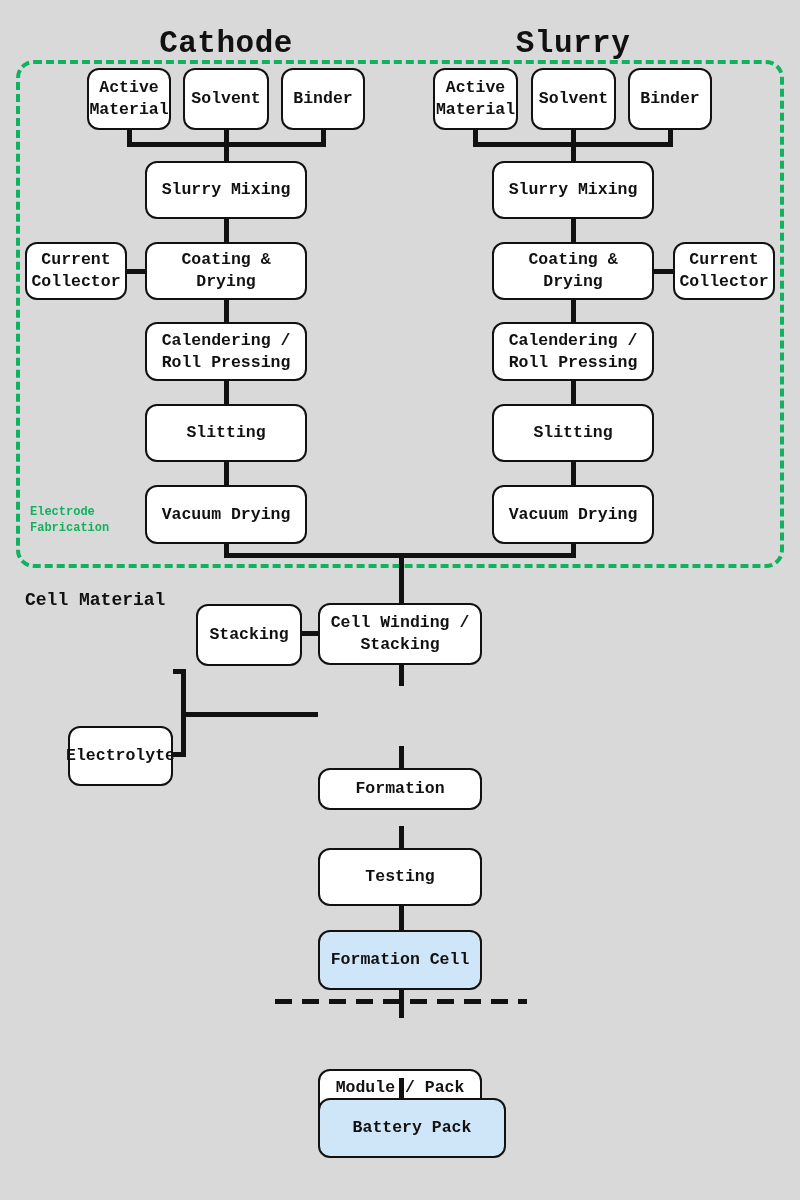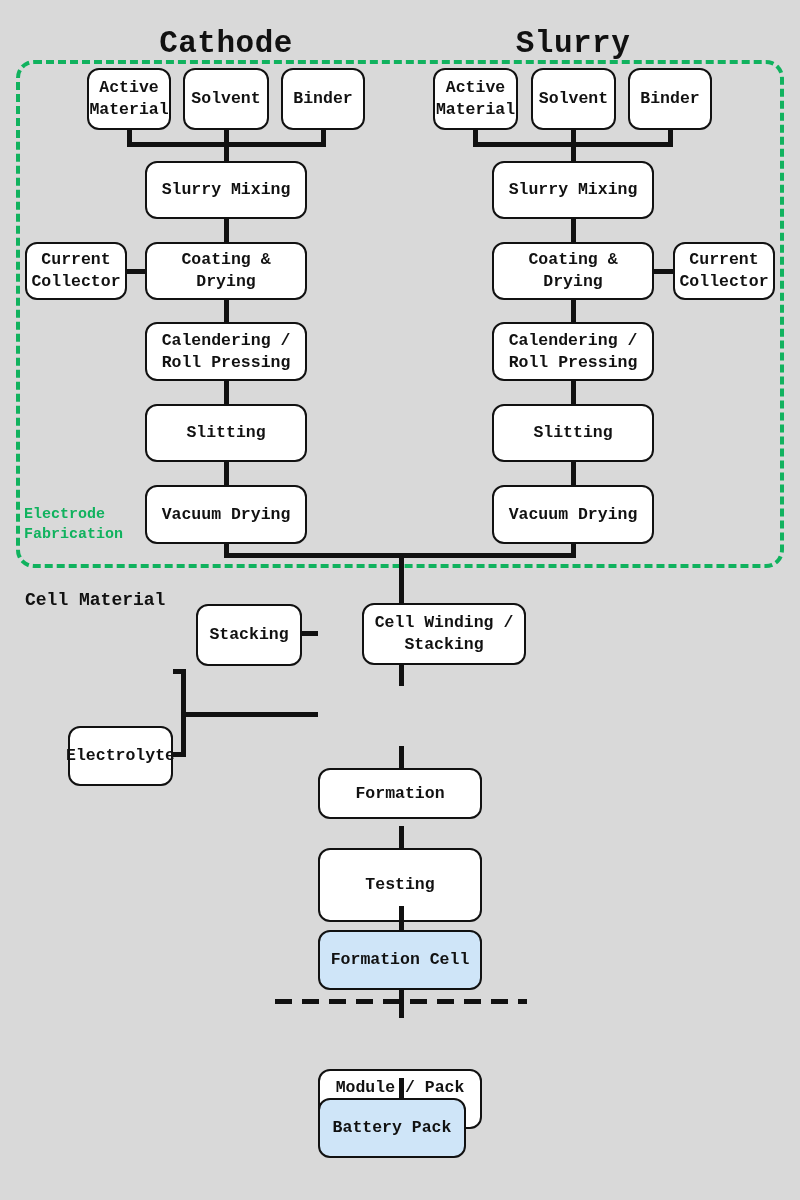--- a/index.html
+++ b/index.html
@@ -19,22 +19,22 @@
     text-align:center;font-weight:bold;font-size:16.5px;line-height:1.32;
     white-space:pre-line;padding:4px 6px;
   }
   .box.blue{background:#cfe5f8;}
   .hline,.vline{position:absolute;background:#111;}
   .dashed-rect{
     position:absolute;left:16px;top:60px;width:768px;height:508px;
     border:4px dashed #10b25e;border-radius:18px;box-sizing:border-box;
   }
   .green-label{
-    position:absolute;left:24px;top:505px;width:130px;
-    color:#10b25e;font-weight:bold;font-size:15px;line-height:1.3;white-space:pre-line;
+    position:absolute;left:30px;top:505px;width:130px;
+    color:#10b25e;font-weight:bold;font-size:12px;line-height:1.3;white-space:pre-line;
   }
   .black-label{
     position:absolute;left:25px;top:590px;
     font-weight:bold;font-size:18px;white-space:nowrap;
   }
   .dash-sep{
     position:absolute;left:275px;top:999px;width:252px;height:5px;
     background:repeating-linear-gradient(90deg,#111 0 17px,transparent 17px 27px);
   }
 </style>
@@ -107,43 +107,43 @@
   <div class="vline" style="left:570.5px;top:462px;width:5px;height:23px;"></div>
 
   <div class="box" style="left:492px;top:485px;width:162px;height:59px;">Vacuum Drying</div>
   <div class="vline" style="left:570.5px;top:544px;width:5px;height:14px;"></div>
 
   <div class="hline" style="left:223.5px;top:553px;width:352px;height:5px;"></div>
   <div class="vline" style="left:398.5px;top:553px;width:5px;height:51px;"></div>
 
   <div class="box" style="left:196px;top:604px;width:106px;height:62px;">Stacking</div>
   <div class="hline" style="left:302px;top:631px;width:16px;height:5px;"></div>
-  <div class="box" style="left:318px;top:603px;width:164px;height:62px;margin-left:44px;">Cell Winding /
+  <div class="box" style="left:318px;top:603px;width:164px;height:62px;">Cell Winding /
 Stacking</div>
   <div class="vline" style="left:398.5px;top:665px;width:5px;height:21px;"></div>
 
   <div class="box" style="left:68px;top:726px;width:105px;height:60px;">Electrolyte</div>
 
   <div class="hline" style="left:173px;top:669px;width:13px;height:5px;"></div>
   <div class="hline" style="left:173px;top:752px;width:13px;height:5px;"></div>
   <div class="vline" style="left:181px;top:669px;width:5px;height:88px;"></div>
   <div class="hline" style="left:181px;top:712px;width:137px;height:5px;"></div>
 
   <div class="vline" style="left:398.5px;top:746px;width:5px;height:22px;"></div>
 
-  <div class="box" style="left:318px;top:768px;width:164px;height:51px;">Formation</div>
+  <div class="box" style="left:318px;top:768px;width:164px;height:42px;">Formation</div>
   <div class="vline" style="left:398.5px;top:826px;width:5px;height:22px;"></div>
 
-  <div class="box" style="left:318px;top:848px;width:164px;height:74px;">Testing</div>
+  <div class="box" style="left:318px;top:848px;width:164px;height:58px;">Testing</div>
   <div class="vline" style="left:398.5px;top:906px;width:5px;height:24px;"></div>
 
   <div class="box blue" style="left:318px;top:930px;width:164px;height:60px;">Formation Cell</div>
   <div class="vline" style="left:398.5px;top:990px;width:5px;height:28px;"></div>
 
   <div class="dash-sep"></div>
 
   <div class="box" style="left:318px;top:1069px;width:164px;height:60px;">Module / Pack
 Assembly</div>
   <div class="vline" style="left:398.5px;top:1078px;width:5px;height:20px;"></div>
 
-  <div class="box blue" style="left:318px;top:1098px;width:148px;height:60px;">Battery Pack</div>
+  <div class="box blue" style="left:318px;top:1098px;width:188px;height:60px;">Battery Pack</div>
 
 </div>
 
 </body></html>

